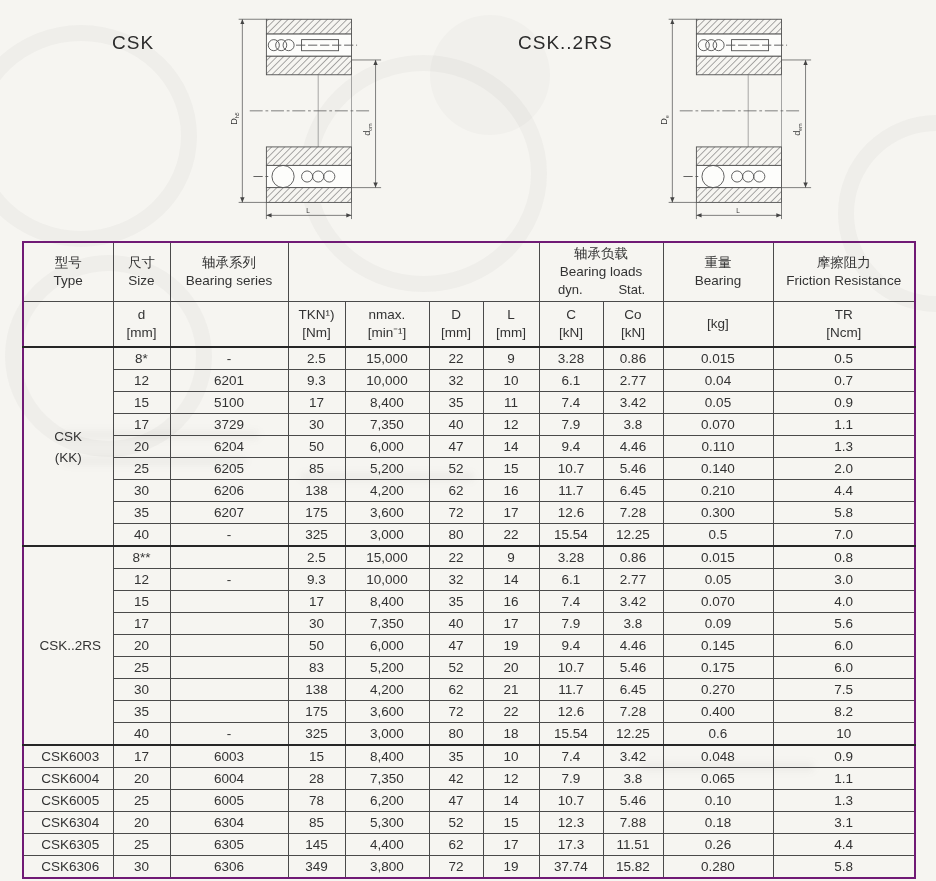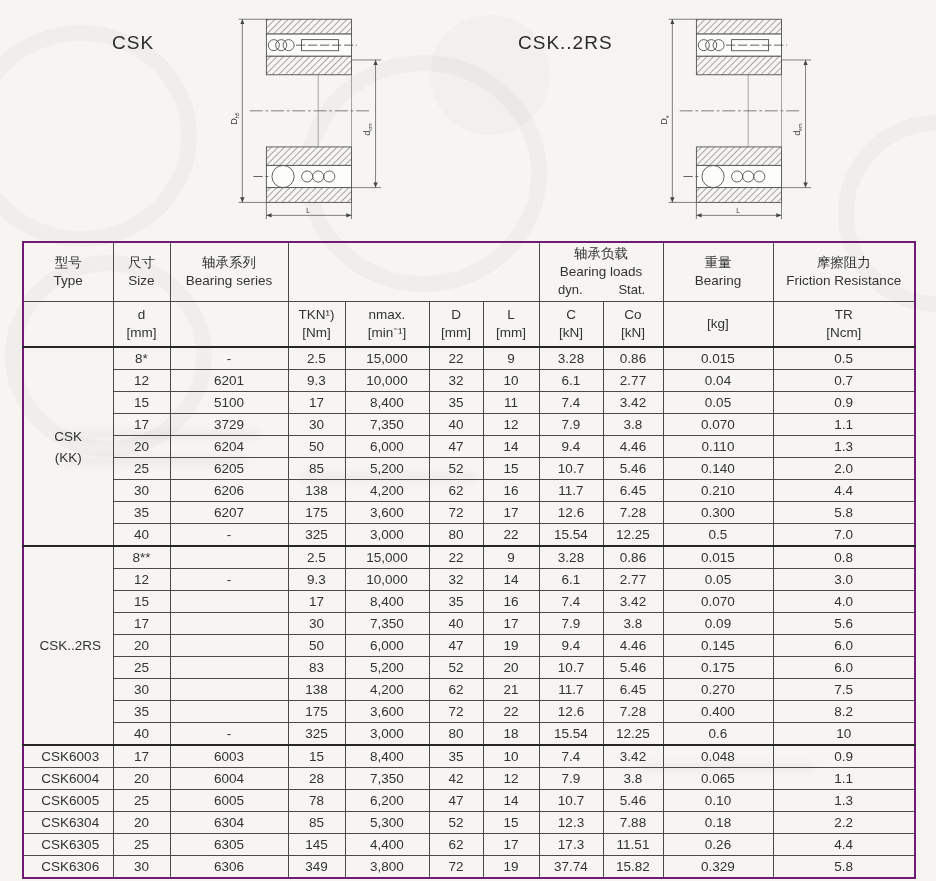--- a/index.html
+++ b/index.html
@@ -463,21 +463,21 @@
           <td class="type-cell">CSK6304</td>
           <td>20</td>
           <td>6304</td>
           <td>85</td>
           <td>5,300</td>
           <td>52</td>
           <td>15</td>
           <td>12.3</td>
           <td>7.88</td>
           <td>0.18</td>
-          <td>2.2</td>
+          <td>3.1</td>
         </tr>
         <tr>
           <td class="type-cell">CSK6305</td>
           <td>25</td>
           <td>6305</td>
           <td>145</td>
           <td>4,400</td>
           <td>62</td>
           <td>17</td>
           <td>17.3</td>
@@ -488,18 +488,18 @@
         <tr>
           <td class="type-cell">CSK6306</td>
           <td>30</td>
           <td>6306</td>
           <td>349</td>
           <td>3,800</td>
           <td>72</td>
           <td>19</td>
           <td>37.74</td>
           <td>15.82</td>
-          <td>0.329</td>
+          <td>0.280</td>
           <td>5.8</td>
         </tr>
       </tbody>
   </table>
 </div>
 
 </body></html>

